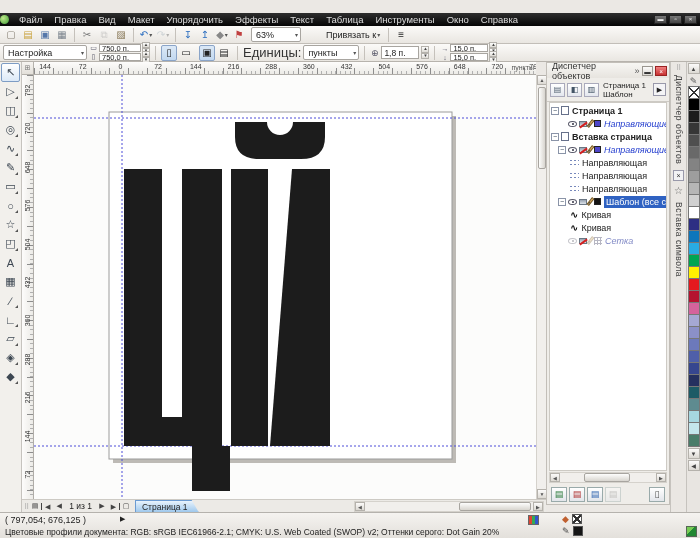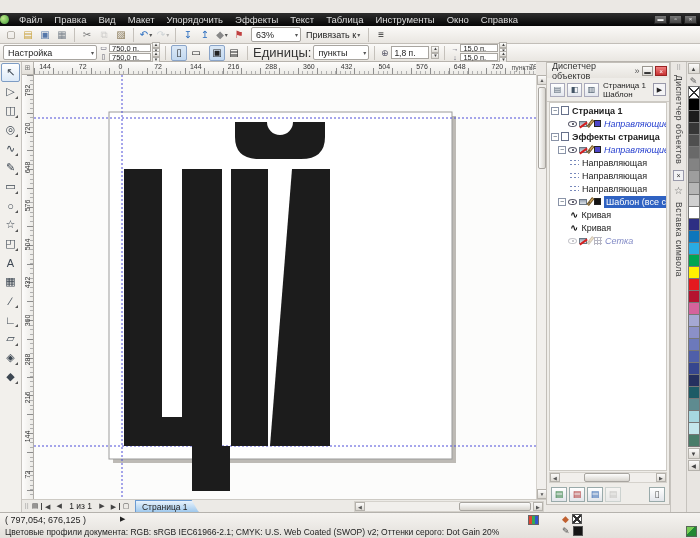--- a/index.html
+++ b/index.html
@@ -190,32 +190,32 @@
           <span class="darr">▾</span>
         </span>
         <span class="tbtn">
           <span class="tglyph" style="color: rgb(192, 64, 64);">⚑</span>
         </span>
       </span>
   <span class="combo" style="width:50px;margin-left:3px">
     <span>63%</span>
     <span class="darr">▾</span>
   </span>
-  <span class="tbtn" style="margin-left:0;padding:0 3px;font-size:9px">
+  <span class="tbtn" style="margin-left:20px;padding:0 3px;font-size:9px">
     <span>Привязать к</span>
     <span class="darr">▾</span>
   </span>
   <span class="tdiv"></span>
   <span class="tbtn">
         <span class="tglyph">≡</span>
       </span>
 </div>
 
 <div id="propbar">
-  <span class="combo" style="width:94px">
+  <span class="combo" style="width:84px">
     <span>Настройка</span>
     <span class="darr">▾</span>
   </span>
   <span class="pstack">
     <span class="prow">
       <span class="picon">▭</span>
       <span class="field" style="width:42px">750,0 п.</span>
       <span class="step">
             <span>▲</span>
             <span>▼</span>
@@ -458,21 +458,21 @@
           <span class="spc"></span>
           <span class="i-eye"></span>
           <span class="i-print no"></span>
           <span class="i-pencil"></span>
           <span class="i-swatch" style="background: rgb(79, 70, 200);"></span>
           <span class="lbl">Направляющие</span>
         </div>
         <div class="trow bold" style="padding-left: 1px;">
           <span class="exp">−</span>
           <span class="i-page"></span>
-          <span class="lbl">Эффекты страница</span>
+          <span class="lbl">Вставка страница</span>
         </div>
         <div class="trow blue" style="padding-left: 8px;">
           <span class="exp">−</span>
           <span class="i-eye"></span>
           <span class="i-print no"></span>
           <span class="i-pencil"></span>
           <span class="i-swatch" style="background: rgb(79, 70, 200);"></span>
           <span class="lbl">Направляющие (все с</span>
         </div>
         <div class="trow " style="padding-left: 20px;">

